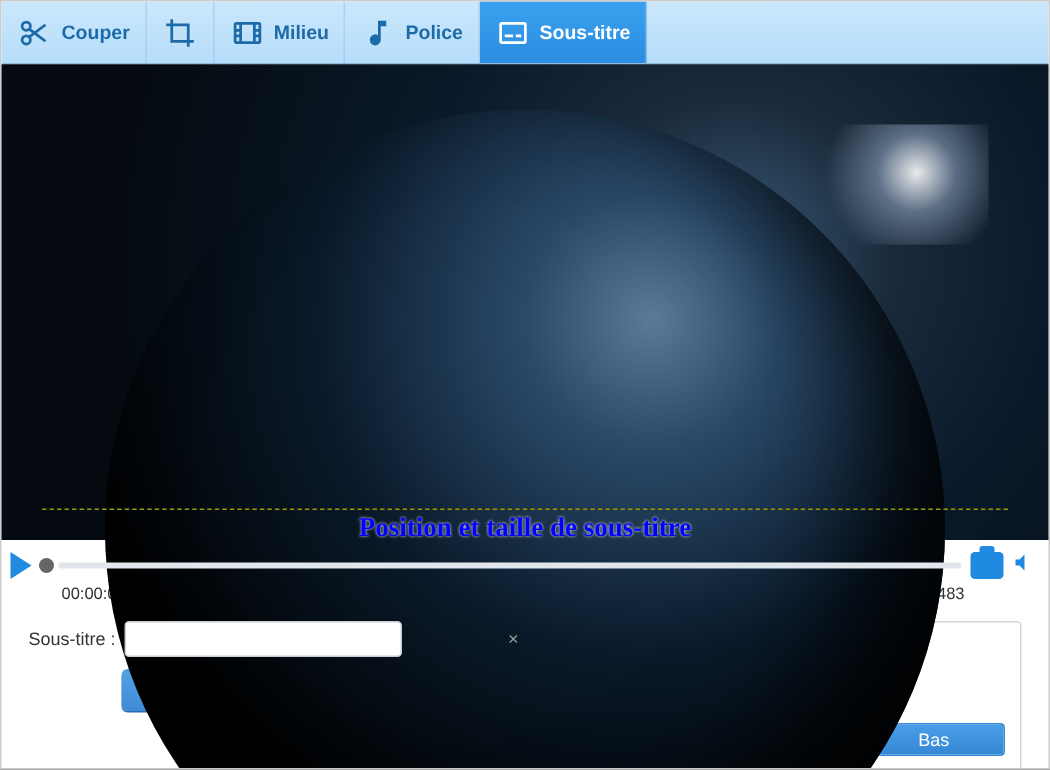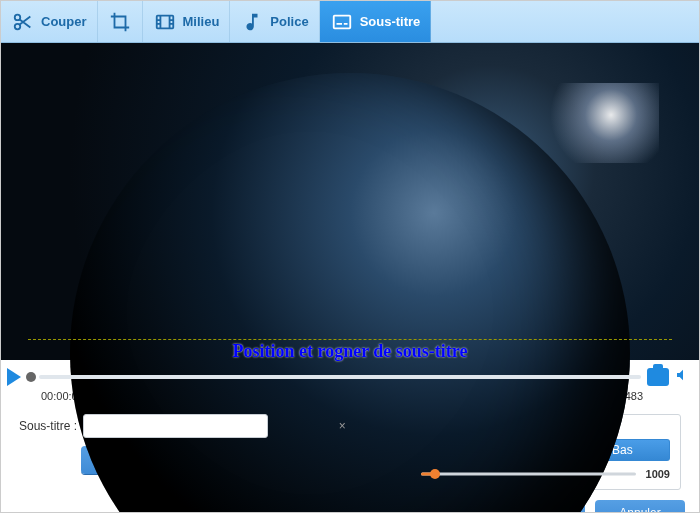--- a/index.html
+++ b/index.html
@@ -46,21 +46,21 @@
   .btn-blue { background: linear-gradient(#569fe4,#3e8bd6); box-shadow: 0 1px 0 #2a6cae; }
   .btn-grey { background: linear-gradient(#d0d6dc,#c0c6cc); color: #fff; }
   .btn-highlight { outline: 3px solid #e23; outline-offset: 0px; }
   .arrow { margin-left: 6px; display: flex; align-items: center; }
   .arrow svg { width: 46px; height: 20px; }
   .btn-wide { height: 28px; padding: 0 14px; border-radius: 4px; background: linear-gradient(#569fe4,#3e8bd6); color: #fff; display: inline-flex; align-items: center; gap: 6px; font-size: 12px; cursor: pointer; margin-left: 30px; }
 
   .segmented { display: flex; margin-top: 4px; margin-bottom: 6px; }
   .seg-btn { flex: 1; height: 22px; display: flex; align-items: center; justify-content: center; font-size: 12px; cursor: pointer; border: 1px solid #9ec5e9; background: linear-gradient(#e6f2fc,#cfe6f9); color: #2a6aa8; }
   .seg-btn:first-child { border-radius: 3px 0 0 3px; }
-  .seg-btn:last-child { border-radius: 0 3px 3px 0; border-left: none; }
+  .seg-btn:last-child { border-radius: 0 3px 3px 0; border-left: none; margin-top: 43px; }
   .seg-btn:nth-child(2) { border-left: none; }
   .seg-btn.active { background: linear-gradient(#4a9de8,#3588d4); color: #fff; border-color: #3588d4; }
 
   .slider-row { display: flex; align-items: center; gap: 4px; font-weight: bold; }
   .slider-val { font-size: 11px; color: #333; width: 30px; }
   .slider-val.right { text-align: right; }
   .slider { flex: 1; height: 14px; position: relative; }
   .slider-track { position: absolute; left: 0; right: 0; top: 50%; transform: translateY(-50%); height: 3px; background: #d0d6dc; border-radius: 2px; }
   .slider-fill { position: absolute; left: 0; width: 14px; top: 50%; transform: translateY(-50%); height: 3px; background: #f08030; border-radius: 2px; }
   .slider-thumb { position: absolute; left: 14px; top: 50%; transform: translate(-50%,-50%); width: 10px; height: 10px; border-radius: 50%; background: #f08030; cursor: pointer; }
@@ -115,21 +115,21 @@
         </svg>
     </span>
     <span>Sous-titre</span>
   </div>
 </div>
 
 <div class="preview">
   <div class="earth"></div>
   <div class="glow"></div>
   <div class="dash"></div>
-  <div class="subtitle-sample">Position et rogner de sous-titre</div>
+  <div class="subtitle-sample">Position et taille de sous-titre</div>
 </div>
 
 <div class="timeline">
   <div class="play-btn"></div>
   <div class="time-track">
     <div class="dot"></div>
     <div class="bar"></div>
   </div>
   <div class="camera-icon"></div>
   <div class="volume-icon">

